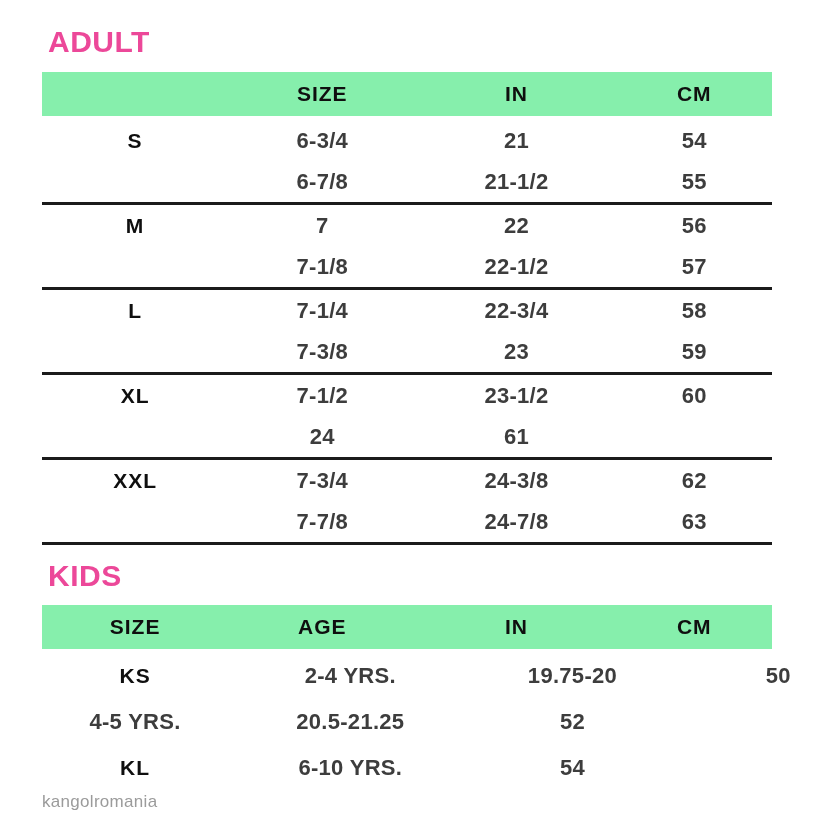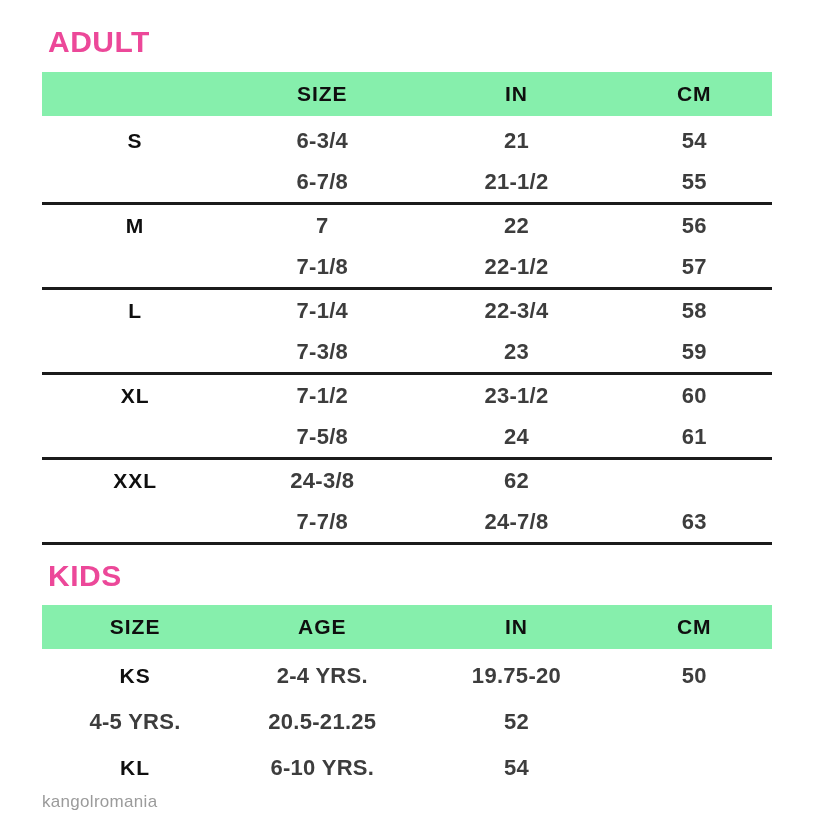--- a/index.html
+++ b/index.html
@@ -35,21 +35,21 @@
     display: grid;
     grid-template-columns: 25.5% 25.8% 27.4% 21.3%;
     align-items: center;
   }
   .row.header {
     background: #86efac;
     height: 44px;
     margin-bottom: 4px;
   }
   .row.data  { height: 41px; }
-  .kids .row.data { height: 46px; }
+  .kids .row.data { height: 46px; gap: 28px; }
 
   .cell {
     text-align: center;
     font-size: 22px;
     font-weight: 700;
     color: #3d3d3d;
     letter-spacing: 0.3px;
   }
   .row.header .cell,
   .cell.bold {
@@ -130,28 +130,28 @@
     <div class="divider"></div>
 
     <div class="row data">
       <div class="cell bold">XL</div>
       <div class="cell">7-1/2</div>
       <div class="cell">23-1/2</div>
       <div class="cell">60</div>
     </div>
     <div class="row data">
       <div class="cell bold"></div>
-      <div class="cell">7-5/8</div>
       <div class="cell">24</div>
       <div class="cell">61</div>
     </div>
     <div class="divider"></div>
 
     <div class="row data">
       <div class="cell bold">XXL</div>
+      <div class="cell">7-3/4</div>
       <div class="cell">24-3/8</div>
       <div class="cell">62</div>
     </div>
     <div class="row data">
       <div class="cell bold"></div>
       <div class="cell">7-7/8</div>
       <div class="cell">24-7/8</div>
       <div class="cell">63</div>
     </div>
     <div class="divider"></div>

